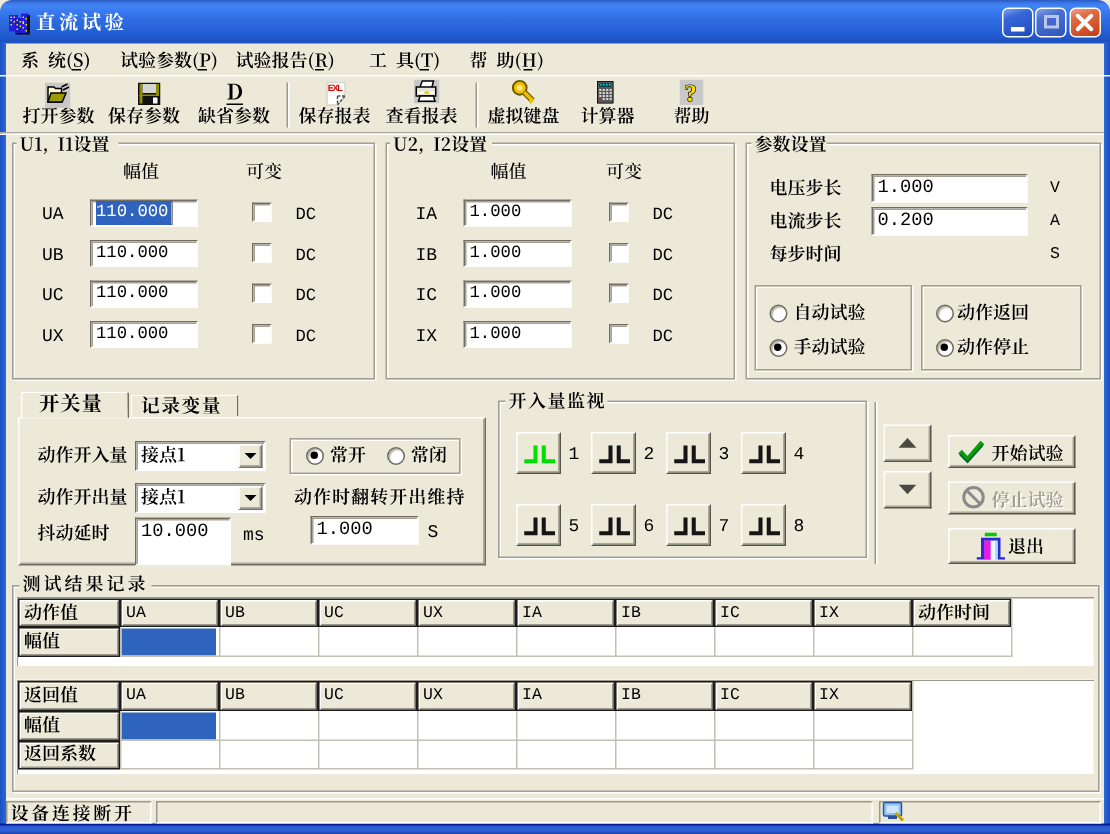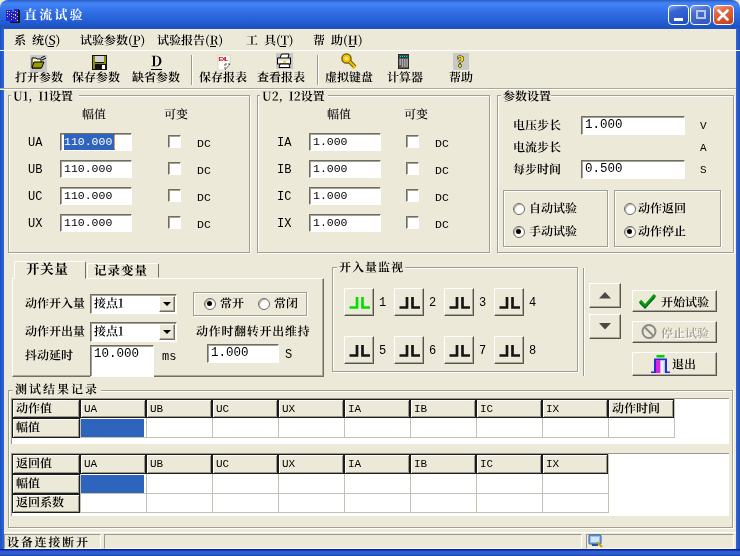--- a/index.html
+++ b/index.html
@@ -255,27 +255,27 @@
 <svg style="position:absolute;left:513px;top:119px;overflow:visible" width="50" height="17">
       <path transform="translate(0,10.5)" d="M6.7 -10Q6.6 -9.9 6.5 -9.8Q6.4 -9.7 6.2 -9.6V-1Q6.2 -0.7 6.4 -0.6Q6.6 -0.5 7 -0.5H8.6Q9.1 -0.5 9.4 -0.5Q9.8 -0.5 9.9 -0.5Q10.1 -0.6 10.2 -0.6Q10.3 -0.6 10.3 -0.7Q10.5 -0.9 10.6 -1.4Q10.8 -1.9 10.9 -2.5H11.1L11.1 -0.7Q11.4 -0.6 11.6 -0.4Q11.7 -0.3 11.7 -0.1Q11.7 0.2 11.4 0.4Q11.1 0.5 10.5 0.6Q9.8 0.7 8.5 0.7H6.9Q6.2 0.7 5.8 0.6Q5.4 0.5 5.2 0.2Q5 -0.1 5 -0.7V-10.2ZM9.5 -5.5V-5.2H2.1V-5.5ZM9.5 -3V-2.7H2.1V-3ZM8.7 -8 9.3 -8.7 10.5 -7.7Q10.5 -7.7 10.4 -7.6Q10.2 -7.5 10 -7.5V-2.2Q10 -2.2 9.9 -2.1Q9.7 -2 9.5 -1.9Q9.2 -1.9 9 -1.9H8.8V-8ZM2.6 -2.1Q2.6 -2 2.4 -1.9Q2.3 -1.8 2 -1.8Q1.8 -1.7 1.6 -1.7H1.4V-8V-8.6L2.7 -8H9.6V-7.7H2.6Z M20 -3.8Q20.9 -3.6 21.4 -3.3Q21.9 -3 22.1 -2.7Q22.4 -2.3 22.4 -2Q22.4 -1.7 22.3 -1.5Q22.1 -1.3 21.9 -1.3Q21.7 -1.2 21.4 -1.4Q21.3 -1.8 21 -2.2Q20.8 -2.6 20.5 -3Q20.2 -3.4 19.9 -3.7ZM19.8 -7.9Q19.8 -7.8 19.7 -7.7Q19.6 -7.6 19.3 -7.6V0.1H18.1V-8.1ZM22.4 -1Q22.4 -1 22.5 -0.9Q22.6 -0.8 22.8 -0.7Q23 -0.5 23.3 -0.3Q23.5 -0.1 23.6 0.1Q23.6 0.2 23.5 0.2Q23.5 0.3 23.3 0.3H14.1L14 -0.1H21.7ZM21.7 -5.7Q21.7 -5.7 21.8 -5.6Q21.9 -5.5 22.1 -5.4Q22.3 -5.2 22.5 -5Q22.7 -4.8 22.8 -4.7Q22.8 -4.5 22.5 -4.5H15.4L15.3 -4.8H21ZM13.7 -9.1V-9.6L15.1 -9H14.9V-6Q14.9 -5.2 14.8 -4.3Q14.8 -3.4 14.5 -2.4Q14.3 -1.5 13.8 -0.6Q13.4 0.3 12.5 1L12.4 0.9Q13 -0.1 13.2 -1.3Q13.5 -2.4 13.6 -3.6Q13.7 -4.9 13.7 -6V-9ZM22.2 -9.9Q22.2 -9.9 22.4 -9.8Q22.5 -9.7 22.7 -9.6Q22.9 -9.4 23.1 -9.2Q23.3 -9 23.5 -8.9Q23.5 -8.8 23.4 -8.7Q23.3 -8.7 23.2 -8.7H14.4V-9H21.5Z M31.1 -5Q31 -4.9 31 -4.8Q30.9 -4.7 30.6 -4.7V-1.8Q30.6 -1.8 30.5 -1.7Q30.3 -1.6 30 -1.5Q29.8 -1.4 29.6 -1.4H29.4V-5.2ZM33.1 -9Q33.1 -9 33.2 -8.9Q33.4 -8.7 33.6 -8.6Q33.8 -8.4 34 -8.2Q34.3 -8.1 34.5 -7.9Q34.4 -7.7 34.1 -7.7H30V-8H32.4ZM28.1 -9.1Q28.1 -9 28 -8.9Q27.9 -8.8 27.7 -8.8V-5.6H26.5V-9.2ZM31.1 -10Q31.1 -9.9 31 -9.8Q30.9 -9.7 30.6 -9.7V-5.5H29.4V-10.1ZM34.3 -6.7Q34.3 -6.7 34.4 -6.6Q34.5 -6.5 34.7 -6.3Q35 -6.2 35.2 -6Q35.4 -5.8 35.6 -5.6Q35.6 -5.5 35.5 -5.5Q35.4 -5.4 35.3 -5.4H24.5L24.4 -5.8H33.5ZM34.5 -3.8Q34.5 -3.7 34.3 -3.6Q34.2 -3.6 34 -3.7Q33.1 -2.3 32 -1.5Q31 -0.6 29.9 -0.1Q28.7 0.4 27.5 0.7Q26.2 0.9 24.7 1.1L24.6 0.9Q26 0.6 27.2 0.2Q28.4 -0.2 29.4 -0.8Q30.5 -1.4 31.4 -2.3Q32.3 -3.3 33 -4.6ZM28.7 -4.1Q28.6 -4 28.5 -4Q28.4 -3.9 28.2 -4Q27.9 -3.5 27.3 -3Q26.8 -2.5 26.2 -2.1Q25.5 -1.6 24.8 -1.3L24.7 -1.4Q25.2 -1.9 25.7 -2.5Q26.2 -3.1 26.6 -3.7Q26.9 -4.4 27.1 -4.9Z M41.9 -5.1Q42.2 -4.2 42.8 -3.4Q43.4 -2.7 44.1 -2.1Q44.9 -1.5 45.8 -1.1Q46.7 -0.7 47.6 -0.4L47.6 -0.3Q47.2 -0.2 46.9 0Q46.6 0.3 46.5 0.7Q45.3 0.2 44.4 -0.6Q43.4 -1.4 42.7 -2.5Q42.1 -3.6 41.7 -5.1ZM46 -8.7Q45.9 -8.6 45.8 -8.6Q45.7 -8.6 45.5 -8.6Q45 -8.2 44.3 -7.8Q43.7 -7.4 42.9 -7Q42.1 -6.6 41.2 -6.3Q40.4 -5.9 39.5 -5.7L39.4 -5.8Q40.2 -6.2 40.9 -6.7Q41.6 -7.2 42.4 -7.7Q43.1 -8.3 43.6 -8.8Q44.2 -9.3 44.6 -9.8ZM46.2 -6.2Q46.2 -6.2 46.3 -6.1Q46.5 -5.9 46.7 -5.8Q46.9 -5.6 47.1 -5.4Q47.3 -5.2 47.5 -5Q47.5 -4.9 47.2 -4.9H36.7L36.6 -5.2H45.5ZM40.5 -9.9Q40.5 -9.8 40.4 -9.7Q40.3 -9.7 40.1 -9.6V-8.7Q40.1 -8.7 40 -8.7Q39.8 -8.7 39.6 -8.7Q39.3 -8.7 38.8 -8.7V-9.4V-10.1ZM38.6 -0.3Q39 -0.4 39.6 -0.6Q40.3 -0.7 41.1 -1Q42 -1.2 42.9 -1.5L42.9 -1.4Q42.4 -1 41.5 -0.4Q40.5 0.2 39.3 0.9ZM39.8 -9.2 40.1 -9V-0.5L39 0L39.6 -0.5Q39.7 -0.1 39.7 0.2Q39.7 0.6 39.5 0.8Q39.4 1 39.3 1.1L38.3 -0.4Q38.6 -0.6 38.7 -0.7Q38.8 -0.8 38.8 -1.1V-9.2Z" fill="#000"></path>
     </svg>
 <div class="a in" style="left:581px;top:116px;width:104px;height:19px">
       <span class="iv" style="font-size:12.5px">1.000</span>
     </div>
 <div class="a m" style="left:700px;top:119px;font-size:11px;color:#000;font-weight:normal;letter-spacing:0px">V</div>
 <svg style="position:absolute;left:513px;top:141px;overflow:visible" width="50" height="17">
       <path transform="translate(0,10.5)" d="M6.7 -10Q6.6 -9.9 6.5 -9.8Q6.4 -9.7 6.2 -9.6V-1Q6.2 -0.7 6.4 -0.6Q6.6 -0.5 7 -0.5H8.6Q9.1 -0.5 9.4 -0.5Q9.8 -0.5 9.9 -0.5Q10.1 -0.6 10.2 -0.6Q10.3 -0.6 10.3 -0.7Q10.5 -0.9 10.6 -1.4Q10.8 -1.9 10.9 -2.5H11.1L11.1 -0.7Q11.4 -0.6 11.6 -0.4Q11.7 -0.3 11.7 -0.1Q11.7 0.2 11.4 0.4Q11.1 0.5 10.5 0.6Q9.8 0.7 8.5 0.7H6.9Q6.2 0.7 5.8 0.6Q5.4 0.5 5.2 0.2Q5 -0.1 5 -0.7V-10.2ZM9.5 -5.5V-5.2H2.1V-5.5ZM9.5 -3V-2.7H2.1V-3ZM8.7 -8 9.3 -8.7 10.5 -7.7Q10.5 -7.7 10.4 -7.6Q10.2 -7.5 10 -7.5V-2.2Q10 -2.2 9.9 -2.1Q9.7 -2 9.5 -1.9Q9.2 -1.9 9 -1.9H8.8V-8ZM2.6 -2.1Q2.6 -2 2.4 -1.9Q2.3 -1.8 2 -1.8Q1.8 -1.7 1.6 -1.7H1.4V-8V-8.6L2.7 -8H9.6V-7.7H2.6Z M13.2 -2.5Q13.3 -2.5 13.4 -2.5Q13.4 -2.6 13.5 -2.7Q13.6 -2.9 13.7 -3Q13.7 -3.1 13.9 -3.4Q14 -3.6 14.2 -4.1Q14.5 -4.6 14.9 -5.4Q15.3 -6.2 15.9 -7.5L16.1 -7.5Q15.9 -7.1 15.8 -6.6Q15.6 -6 15.4 -5.5Q15.2 -5 15.1 -4.5Q14.9 -4 14.8 -3.6Q14.7 -3.3 14.6 -3.1Q14.5 -2.8 14.5 -2.5Q14.4 -2.2 14.4 -2Q14.4 -1.8 14.5 -1.6Q14.6 -1.4 14.7 -1.1Q14.7 -0.9 14.8 -0.6Q14.9 -0.3 14.8 0.1Q14.8 0.5 14.6 0.8Q14.3 1 13.9 1Q13.7 1 13.6 0.9Q13.4 0.7 13.4 0.4Q13.5 -0.2 13.5 -0.7Q13.5 -1.3 13.5 -1.6Q13.4 -2 13.3 -2.1Q13.1 -2.2 13 -2.2Q12.8 -2.2 12.6 -2.3V-2.5Q12.6 -2.5 12.7 -2.5Q12.9 -2.5 13 -2.5Q13.1 -2.5 13.2 -2.5ZM12.5 -7.3Q13.3 -7.2 13.7 -7Q14.2 -6.8 14.4 -6.6Q14.6 -6.3 14.6 -6.1Q14.6 -5.8 14.5 -5.7Q14.3 -5.5 14.1 -5.4Q13.9 -5.4 13.6 -5.6Q13.5 -5.9 13.3 -6.2Q13.1 -6.5 12.9 -6.7Q12.6 -7 12.4 -7.2ZM13.5 -10Q14.3 -9.9 14.7 -9.7Q15.2 -9.5 15.4 -9.2Q15.6 -8.9 15.6 -8.6Q15.6 -8.4 15.5 -8.2Q15.3 -8 15.1 -8Q14.8 -7.9 14.5 -8.1Q14.5 -8.4 14.3 -8.8Q14.1 -9.1 13.8 -9.4Q13.6 -9.7 13.4 -9.9ZM20.2 -7.5Q20.2 -7.4 20 -7.3Q19.8 -7.3 19.5 -7.4L19.9 -7.5Q19.5 -7.1 19 -6.8Q18.4 -6.4 17.7 -6.1Q17.1 -5.8 16.5 -5.6L16.5 -5.7H17Q17 -5.2 16.8 -5Q16.6 -4.7 16.4 -4.6L16 -5.9Q16 -5.9 16.1 -5.9Q16.2 -6 16.3 -6Q16.6 -6.1 16.9 -6.4Q17.3 -6.7 17.6 -7Q17.9 -7.3 18.2 -7.6Q18.4 -7.9 18.6 -8.2ZM16.2 -5.8Q16.7 -5.8 17.6 -5.9Q18.4 -5.9 19.5 -6Q20.6 -6.1 21.8 -6.2L21.8 -6Q21 -5.8 19.6 -5.4Q18.2 -5.1 16.6 -4.8ZM18.4 -10.2Q19.1 -10.1 19.5 -9.9Q19.9 -9.7 20 -9.4Q20.2 -9.1 20.1 -8.9Q20.1 -8.7 19.9 -8.5Q19.8 -8.3 19.5 -8.3Q19.3 -8.3 19 -8.5Q19 -9 18.8 -9.4Q18.5 -9.9 18.3 -10.1ZM22.3 -4.5Q22.2 -4.3 21.9 -4.2V-0.4Q21.9 -0.3 21.9 -0.3Q22 -0.3 22.1 -0.3H22.4Q22.5 -0.3 22.5 -0.3Q22.6 -0.3 22.6 -0.3Q22.7 -0.3 22.7 -0.3Q22.8 -0.3 22.8 -0.4Q22.9 -0.5 22.9 -0.7Q23 -0.9 23.1 -1.3Q23.1 -1.6 23.2 -1.9H23.3L23.4 -0.3Q23.6 -0.2 23.6 -0.1Q23.7 -0 23.7 0.1Q23.7 0.4 23.4 0.6Q23 0.8 22.3 0.8H21.7Q21.3 0.8 21.2 0.7Q21 0.6 20.9 0.4Q20.8 0.2 20.8 -0.2V-4.7ZM18.1 -4.5Q18.1 -4.4 18 -4.3Q17.9 -4.2 17.7 -4.2V-3.2Q17.7 -2.7 17.6 -2.1Q17.5 -1.5 17.2 -0.9Q16.9 -0.3 16.4 0.2Q15.9 0.7 15 1.1L14.9 0.9Q15.7 0.3 16 -0.4Q16.4 -1.1 16.5 -1.8Q16.6 -2.6 16.6 -3.3V-4.7ZM20.2 -4.5Q20.2 -4.4 20.1 -4.3Q20 -4.3 19.8 -4.2V0.4Q19.8 0.4 19.7 0.5Q19.5 0.6 19.3 0.6Q19.1 0.7 18.9 0.7H18.7V-4.7ZM20.6 -7.2Q21.5 -7 22 -6.7Q22.5 -6.4 22.7 -6.1Q23 -5.7 23 -5.4Q23 -5.1 22.9 -4.9Q22.8 -4.7 22.5 -4.7Q22.3 -4.6 22 -4.8Q21.9 -5.2 21.7 -5.6Q21.4 -6.1 21.1 -6.5Q20.8 -6.9 20.5 -7.1ZM22.4 -9.2Q22.4 -9.2 22.5 -9.1Q22.6 -9 22.8 -8.8Q23 -8.7 23.2 -8.5Q23.4 -8.3 23.6 -8.1Q23.5 -7.9 23.2 -7.9H15.8L15.7 -8.3H21.7Z M31.1 -5Q31 -4.9 31 -4.8Q30.9 -4.7 30.6 -4.7V-1.8Q30.6 -1.8 30.5 -1.7Q30.3 -1.6 30 -1.5Q29.8 -1.4 29.6 -1.4H29.4V-5.2ZM33.1 -9Q33.1 -9 33.2 -8.9Q33.4 -8.7 33.6 -8.6Q33.8 -8.4 34 -8.2Q34.3 -8.1 34.5 -7.9Q34.4 -7.7 34.1 -7.7H30V-8H32.4ZM28.1 -9.1Q28.1 -9 28 -8.9Q27.9 -8.8 27.7 -8.8V-5.6H26.5V-9.2ZM31.1 -10Q31.1 -9.9 31 -9.8Q30.9 -9.7 30.6 -9.7V-5.5H29.4V-10.1ZM34.3 -6.7Q34.3 -6.7 34.4 -6.6Q34.5 -6.5 34.7 -6.3Q35 -6.2 35.2 -6Q35.4 -5.8 35.6 -5.6Q35.6 -5.5 35.5 -5.5Q35.4 -5.4 35.3 -5.4H24.5L24.4 -5.8H33.5ZM34.5 -3.8Q34.5 -3.7 34.3 -3.6Q34.2 -3.6 34 -3.7Q33.1 -2.3 32 -1.5Q31 -0.6 29.9 -0.1Q28.7 0.4 27.5 0.7Q26.2 0.9 24.7 1.1L24.6 0.9Q26 0.6 27.2 0.2Q28.4 -0.2 29.4 -0.8Q30.5 -1.4 31.4 -2.3Q32.3 -3.3 33 -4.6ZM28.7 -4.1Q28.6 -4 28.5 -4Q28.4 -3.9 28.2 -4Q27.9 -3.5 27.3 -3Q26.8 -2.5 26.2 -2.1Q25.5 -1.6 24.8 -1.3L24.7 -1.4Q25.2 -1.9 25.7 -2.5Q26.2 -3.1 26.6 -3.7Q26.9 -4.4 27.1 -4.9Z M41.9 -5.1Q42.2 -4.2 42.8 -3.4Q43.4 -2.7 44.1 -2.1Q44.9 -1.5 45.8 -1.1Q46.7 -0.7 47.6 -0.4L47.6 -0.3Q47.2 -0.2 46.9 0Q46.6 0.3 46.5 0.7Q45.3 0.2 44.4 -0.6Q43.4 -1.4 42.7 -2.5Q42.1 -3.6 41.7 -5.1ZM46 -8.7Q45.9 -8.6 45.8 -8.6Q45.7 -8.6 45.5 -8.6Q45 -8.2 44.3 -7.8Q43.7 -7.4 42.9 -7Q42.1 -6.6 41.2 -6.3Q40.4 -5.9 39.5 -5.7L39.4 -5.8Q40.2 -6.2 40.9 -6.7Q41.6 -7.2 42.4 -7.7Q43.1 -8.3 43.6 -8.8Q44.2 -9.3 44.6 -9.8ZM46.2 -6.2Q46.2 -6.2 46.3 -6.1Q46.5 -5.9 46.7 -5.8Q46.9 -5.6 47.1 -5.4Q47.3 -5.2 47.5 -5Q47.5 -4.9 47.2 -4.9H36.7L36.6 -5.2H45.5ZM40.5 -9.9Q40.5 -9.8 40.4 -9.7Q40.3 -9.7 40.1 -9.6V-8.7Q40.1 -8.7 40 -8.7Q39.8 -8.7 39.6 -8.7Q39.3 -8.7 38.8 -8.7V-9.4V-10.1ZM38.6 -0.3Q39 -0.4 39.6 -0.6Q40.3 -0.7 41.1 -1Q42 -1.2 42.9 -1.5L42.9 -1.4Q42.4 -1 41.5 -0.4Q40.5 0.2 39.3 0.9ZM39.8 -9.2 40.1 -9V-0.5L39 0L39.6 -0.5Q39.7 -0.1 39.7 0.2Q39.7 0.6 39.5 0.8Q39.4 1 39.3 1.1L38.3 -0.4Q38.6 -0.6 38.7 -0.7Q38.8 -0.8 38.8 -1.1V-9.2Z" fill="#000"></path>
     </svg>
+<div class="a in" style="left:581px;top:138px;width:104px;height:19px">
+      <span class="iv" style="font-size:12.5px">0.200</span>
+    </div>
 <div class="a m" style="left:700px;top:141px;font-size:11px;color:#000;font-weight:normal;letter-spacing:0px">A</div>
 <svg style="position:absolute;left:513px;top:163px;overflow:visible" width="50" height="17">
       <path transform="translate(0,10.5)" d="M4.3 -7.1H3.9L4.1 -7.2Q4 -6.7 3.9 -6.1Q3.9 -5.6 3.8 -4.9Q3.7 -4.2 3.6 -3.5Q3.5 -2.9 3.4 -2.3Q3.3 -1.6 3.2 -1.2H3.3L2.8 -0.6L1.6 -1.3Q1.8 -1.4 1.9 -1.5Q2.1 -1.6 2.3 -1.7L2 -1.3Q2.1 -1.7 2.2 -2.3Q2.3 -3 2.4 -3.7Q2.5 -4.4 2.6 -5.2Q2.7 -5.9 2.8 -6.6Q2.9 -7.3 2.9 -7.8ZM4.6 -3.6Q5.4 -3.6 5.9 -3.4Q6.4 -3.2 6.6 -3Q6.9 -2.7 6.9 -2.5Q7 -2.2 6.9 -2Q6.8 -1.8 6.5 -1.8Q6.3 -1.7 6 -1.9Q5.9 -2.2 5.7 -2.5Q5.4 -2.8 5.1 -3.1Q4.8 -3.3 4.5 -3.5ZM4.9 -6.4Q5.6 -6.4 6.1 -6.2Q6.6 -6 6.8 -5.8Q7 -5.5 7.1 -5.3Q7.1 -5.1 7 -4.9Q6.9 -4.7 6.7 -4.7Q6.5 -4.6 6.2 -4.7Q6.1 -5 5.8 -5.3Q5.6 -5.6 5.3 -5.9Q5.1 -6.1 4.8 -6.3ZM4.7 -9.5Q4.7 -9.4 4.6 -9.4Q4.5 -9.3 4.3 -9.3Q3.6 -8.1 2.7 -7.2Q1.8 -6.4 0.8 -5.8L0.7 -5.9Q1.2 -6.4 1.6 -7.1Q2.1 -7.8 2.4 -8.6Q2.8 -9.4 3.1 -10.2ZM9.8 -9.5Q9.8 -9.5 10 -9.4Q10.1 -9.3 10.3 -9.2Q10.5 -9 10.7 -8.8Q11 -8.6 11.2 -8.5Q11.1 -8.3 10.8 -8.3H2.9L3.1 -8.6H9.1ZM8.4 -7.1 9 -7.8 10.2 -6.8Q10.1 -6.7 10 -6.6Q9.9 -6.6 9.7 -6.5Q9.6 -4.9 9.6 -3.7Q9.5 -2.5 9.4 -1.6Q9.3 -0.8 9.1 -0.3Q8.9 0.2 8.7 0.5Q8.4 0.8 8 0.9Q7.6 1 7.1 1Q7.1 0.8 7.1 0.6Q7 0.4 6.9 0.2Q6.8 0.1 6.5 -0Q6.2 -0.1 5.8 -0.2L5.8 -0.4Q6.1 -0.4 6.4 -0.3Q6.6 -0.3 6.9 -0.3Q7.2 -0.3 7.3 -0.3Q7.5 -0.3 7.6 -0.3Q7.6 -0.3 7.7 -0.4Q8 -0.6 8.1 -1.5Q8.3 -2.3 8.4 -3.7Q8.5 -5.1 8.5 -7.1ZM10.2 -2.3Q10.2 -2.3 10.3 -2.2Q10.5 -2.1 10.6 -2Q10.8 -1.9 11 -1.7Q11.2 -1.5 11.3 -1.3Q11.3 -1.2 11 -1.2H2.5V-1.5H9.6ZM10.5 -5.2Q10.5 -5.2 10.6 -5.1Q10.7 -5 10.9 -4.8Q11.1 -4.7 11.3 -4.5Q11.5 -4.3 11.6 -4.1Q11.6 -4 11.3 -4H0.5L0.4 -4.3H9.8ZM9.3 -7.1V-6.7H3.2V-7.1Z M19.1 -5Q19 -4.9 19 -4.8Q18.9 -4.7 18.6 -4.7V-1.8Q18.6 -1.8 18.5 -1.7Q18.3 -1.6 18 -1.5Q17.8 -1.4 17.6 -1.4H17.4V-5.2ZM21.1 -9Q21.1 -9 21.2 -8.9Q21.4 -8.7 21.6 -8.6Q21.8 -8.4 22 -8.2Q22.3 -8.1 22.5 -7.9Q22.4 -7.7 22.1 -7.7H18V-8H20.4ZM16.1 -9.1Q16.1 -9 16 -8.9Q15.9 -8.8 15.7 -8.8V-5.6H14.5V-9.2ZM19.1 -10Q19.1 -9.9 19 -9.8Q18.9 -9.7 18.6 -9.7V-5.5H17.4V-10.1ZM22.3 -6.7Q22.3 -6.7 22.4 -6.6Q22.5 -6.5 22.7 -6.3Q23 -6.2 23.2 -6Q23.4 -5.8 23.6 -5.6Q23.6 -5.5 23.5 -5.5Q23.4 -5.4 23.3 -5.4H12.5L12.4 -5.8H21.5ZM22.5 -3.8Q22.5 -3.7 22.3 -3.6Q22.2 -3.6 22 -3.7Q21.1 -2.3 20 -1.5Q19 -0.6 17.9 -0.1Q16.7 0.4 15.5 0.7Q14.2 0.9 12.7 1.1L12.6 0.9Q14 0.6 15.2 0.2Q16.4 -0.2 17.4 -0.8Q18.5 -1.4 19.4 -2.3Q20.3 -3.3 21 -4.6ZM16.7 -4.1Q16.6 -4 16.5 -4Q16.4 -3.9 16.2 -4Q15.9 -3.5 15.3 -3Q14.8 -2.5 14.2 -2.1Q13.5 -1.6 12.8 -1.3L12.7 -1.4Q13.2 -1.9 13.7 -2.5Q14.2 -3.1 14.6 -3.7Q14.9 -4.4 15.1 -4.9Z M27.9 -2.1V-1.8H25.5V-2.1ZM27.8 -5.5V-5.2H25.5V-5.5ZM27.9 -8.9V-8.6H25.5V-8.9ZM27.3 -8.9 27.9 -9.6 29.1 -8.6Q29 -8.5 28.9 -8.5Q28.8 -8.4 28.6 -8.4V-1Q28.6 -1 28.4 -0.9Q28.3 -0.8 28 -0.7Q27.8 -0.6 27.6 -0.6H27.4V-8.9ZM24.9 -9.4 26.1 -8.9H26V-0.4Q26 -0.3 25.9 -0.3Q25.8 -0.2 25.6 -0.1Q25.4 -0 25.1 -0H24.9V-8.9ZM34.2 -9.8Q34.2 -9.7 34.1 -9.6Q34 -9.5 33.8 -9.5V-0.5Q33.8 -0.1 33.6 0.2Q33.5 0.6 33.1 0.8Q32.7 1 31.9 1Q31.9 0.7 31.8 0.5Q31.7 0.3 31.5 0.2Q31.4 0 31.1 -0.1Q30.8 -0.2 30.2 -0.3V-0.4Q30.2 -0.4 30.5 -0.4Q30.7 -0.4 31.1 -0.4Q31.4 -0.4 31.8 -0.4Q32.1 -0.3 32.2 -0.3Q32.4 -0.3 32.5 -0.4Q32.5 -0.5 32.5 -0.6V-10ZM34.6 -8.2Q34.6 -8.2 34.8 -8Q34.9 -7.9 35.1 -7.8Q35.2 -7.6 35.4 -7.4Q35.6 -7.2 35.8 -7Q35.7 -6.8 35.5 -6.8H28.8L28.7 -7.2H34ZM29.4 -5.6Q30.2 -5.2 30.7 -4.8Q31.2 -4.4 31.4 -3.9Q31.6 -3.5 31.5 -3.2Q31.5 -2.8 31.3 -2.6Q31.2 -2.4 30.9 -2.4Q30.6 -2.4 30.3 -2.6Q30.3 -3.1 30.2 -3.6Q30 -4.1 29.8 -4.6Q29.5 -5.1 29.2 -5.5Z M43.6 -2.3V-1.9H40.4V-2.3ZM43.6 -6.9V-6.5H40.4V-6.9ZM43.6 -4.6V-4.3H40.4V-4.6ZM43 -6.9 43.6 -7.4 44.6 -6.6Q44.6 -6.5 44.5 -6.5Q44.4 -6.4 44.3 -6.4V-1.5Q44.3 -1.4 44.1 -1.3Q44 -1.2 43.8 -1.1Q43.5 -1 43.3 -1H43.1V-6.9ZM39.7 -7.3 40.8 -6.9H40.8V-1.2Q40.8 -1.1 40.5 -0.9Q40.3 -0.8 39.9 -0.8H39.7V-6.9ZM38.2 -10.2Q39 -10 39.5 -9.7Q40 -9.5 40.2 -9.1Q40.5 -8.8 40.5 -8.5Q40.5 -8.2 40.4 -8Q40.2 -7.8 40 -7.8Q39.7 -7.8 39.4 -7.9Q39.3 -8.3 39.1 -8.7Q38.9 -9.1 38.6 -9.5Q38.3 -9.9 38.1 -10.1ZM38.9 -8.5Q38.9 -8.3 38.8 -8.2Q38.7 -8.1 38.4 -8.1V0.6Q38.4 0.7 38.3 0.8Q38.1 0.9 37.9 0.9Q37.7 1 37.5 1H37.2V-8.6ZM46.1 -9.1V-8.8H41L40.9 -9.1ZM45.5 -9.1 46 -9.8 47.3 -8.8Q47.2 -8.7 47.1 -8.7Q47 -8.6 46.8 -8.6V-0.5Q46.8 -0.1 46.7 0.2Q46.5 0.5 46.2 0.7Q45.8 0.9 45.1 1Q45.1 0.7 45 0.5Q44.9 0.3 44.8 0.1Q44.6 -0 44.4 -0.1Q44.1 -0.2 43.6 -0.3V-0.5Q43.6 -0.5 43.8 -0.5Q44.1 -0.4 44.4 -0.4Q44.7 -0.4 44.9 -0.4Q45.2 -0.4 45.3 -0.4Q45.5 -0.4 45.5 -0.4Q45.6 -0.5 45.6 -0.6V-9.1Z" fill="#000"></path>
     </svg>
-<div class="a in" style="left:581px;top:160px;width:104px;height:19px">
-      <span class="iv" style="font-size:12.5px">0.500</span>
-    </div>
 <div class="a m" style="left:700px;top:163px;font-size:11px;color:#000;font-weight:normal;letter-spacing:0px">S</div>
 <div class="a gb" style="left:503px;top:190px;width:105px;height:57px"></div>
 <div class="a gb" style="left:614px;top:190px;width:107px;height:57px"></div>
 <div class="a rad" style="left:513px;top:203px"></div>
 <svg style="position:absolute;left:529px;top:202px;overflow:visible" width="50" height="17">
       <path transform="translate(0,10.5)" d="M2.3 -8V-8.6L3.6 -8H9.3V-7.7H3.5V0.5Q3.5 0.6 3.3 0.7Q3.2 0.8 3 0.9Q2.7 1 2.5 1H2.3ZM8.6 -8H8.5L9.1 -8.7L10.4 -7.7Q10.4 -7.6 10.2 -7.6Q10.1 -7.5 9.9 -7.5V0.6Q9.9 0.6 9.7 0.7Q9.6 0.8 9.3 0.9Q9.1 1 8.8 1H8.6ZM2.8 -5.5H9.3V-5.2H2.8ZM2.8 -2.9H9.3V-2.6H2.8ZM2.8 -0.2H9.3V0.1H2.8ZM5.2 -10.1 7.1 -9.8Q7.1 -9.7 7 -9.6Q6.9 -9.6 6.7 -9.6Q6.4 -9.2 6 -8.7Q5.5 -8.2 5.1 -7.8H4.8Q4.9 -8.1 5 -8.5Q5.1 -9 5.1 -9.4Q5.2 -9.8 5.2 -10.1Z M16.1 -5.2Q16 -5.1 15.9 -5Q15.7 -4.9 15.4 -5L15.7 -5.1Q15.5 -4.7 15.2 -4.2Q14.9 -3.7 14.5 -3.2Q14.1 -2.7 13.8 -2.3Q13.4 -1.9 13 -1.6L13 -1.7H13.7Q13.7 -1.1 13.5 -0.8Q13.3 -0.4 13.1 -0.3L12.4 -1.9Q12.4 -1.9 12.6 -1.9Q12.8 -2 12.8 -2Q13.1 -2.3 13.3 -2.8Q13.5 -3.2 13.8 -3.8Q14 -4.3 14.1 -4.8Q14.3 -5.3 14.4 -5.7ZM12.7 -1.8Q13.2 -1.8 13.9 -1.9Q14.6 -1.9 15.5 -2.1Q16.4 -2.2 17.3 -2.3L17.3 -2.1Q16.7 -1.9 15.7 -1.4Q14.6 -1 13.3 -0.5ZM21.9 -7.2 22.5 -7.9 23.7 -6.9Q23.6 -6.8 23.5 -6.8Q23.4 -6.7 23.1 -6.7Q23.1 -5 23.1 -3.8Q23 -2.5 22.9 -1.7Q22.8 -0.8 22.6 -0.3Q22.5 0.2 22.2 0.4Q22 0.7 21.6 0.8Q21.2 1 20.8 1Q20.8 0.7 20.8 0.5Q20.7 0.3 20.6 0.1Q20.5 0 20.2 -0.1Q20 -0.2 19.6 -0.3L19.7 -0.5Q19.9 -0.4 20.1 -0.4Q20.4 -0.4 20.6 -0.4Q20.8 -0.4 21 -0.4Q21.1 -0.4 21.2 -0.4Q21.3 -0.4 21.4 -0.5Q21.6 -0.7 21.7 -1.5Q21.8 -2.3 21.9 -3.7Q22 -5.2 22 -7.2ZM20.8 -10Q20.8 -9.9 20.7 -9.8Q20.6 -9.7 20.4 -9.6Q20.4 -8.2 20.3 -6.9Q20.3 -5.6 20.1 -4.5Q20 -3.3 19.6 -2.3Q19.1 -1.3 18.3 -0.5Q17.5 0.4 16.3 1.1L16.1 0.9Q17.1 0.1 17.7 -0.8Q18.3 -1.7 18.6 -2.7Q19 -3.7 19.1 -4.9Q19.2 -6.1 19.2 -7.4Q19.2 -8.7 19.2 -10.1ZM22.7 -7.2V-6.9H17.5L17.4 -7.2ZM16 -4.2Q16.6 -3.7 17 -3.3Q17.4 -2.8 17.5 -2.3Q17.7 -1.9 17.6 -1.5Q17.6 -1.2 17.4 -1Q17.3 -0.8 17 -0.8Q16.8 -0.8 16.5 -1.1Q16.5 -1.6 16.4 -2.1Q16.3 -2.7 16.2 -3.2Q16 -3.7 15.8 -4.2ZM17.1 -6.9Q17.1 -6.9 17.2 -6.8Q17.3 -6.7 17.5 -6.6Q17.7 -6.4 17.9 -6.2Q18.1 -6.1 18.3 -5.9Q18.2 -5.7 18 -5.7H12.5L12.4 -6H16.4ZM16.4 -9.6Q16.4 -9.6 16.6 -9.5Q16.7 -9.4 16.9 -9.2Q17.1 -9 17.3 -8.9Q17.5 -8.7 17.6 -8.5Q17.6 -8.3 17.3 -8.3H13L12.9 -8.7H15.8Z M33.6 -9.8Q34.2 -9.6 34.6 -9.4Q34.9 -9.1 35.1 -8.9Q35.2 -8.6 35.2 -8.4Q35.1 -8.2 34.9 -8.1Q34.8 -7.9 34.5 -7.9Q34.3 -8 34.1 -8.2Q34.1 -8.5 33.9 -9Q33.7 -9.4 33.5 -9.7ZM27.6 -0.9Q28 -1 28.7 -1.1Q29.4 -1.3 30.3 -1.5Q31.1 -1.7 32.1 -1.9L32.1 -1.8Q31.5 -1.5 30.6 -1Q29.7 -0.5 28.5 0Q28.5 0.3 28.3 0.3ZM30.4 -4.9V-1.2L29.3 -0.9V-4.9ZM33.3 -9.9Q33.3 -9.8 33.2 -9.7Q33.1 -9.6 32.9 -9.6Q32.9 -8.2 32.9 -6.9Q32.9 -5.6 33.1 -4.4Q33.3 -3.3 33.6 -2.3Q34 -1.4 34.6 -0.8Q34.7 -0.7 34.8 -0.7Q34.8 -0.7 34.9 -0.9Q35 -1.1 35.2 -1.5Q35.3 -1.9 35.5 -2.3L35.6 -2.3L35.4 -0.3Q35.6 0.2 35.7 0.5Q35.7 0.7 35.6 0.8Q35.4 1 35.2 1Q34.9 1 34.7 0.9Q34.5 0.8 34.2 0.6Q34 0.5 33.9 0.3Q33.1 -0.5 32.7 -1.6Q32.2 -2.7 32 -4Q31.8 -5.3 31.8 -6.9Q31.7 -8.4 31.7 -10.1ZM34.5 -8.1Q34.5 -8.1 34.7 -8Q34.8 -7.9 35 -7.8Q35.2 -7.6 35.4 -7.5Q35.6 -7.3 35.7 -7.1Q35.7 -6.9 35.4 -6.9H27.8L27.7 -7.3H33.9ZM31 -5.7Q31 -5.7 31.2 -5.6Q31.4 -5.4 31.6 -5.2Q31.8 -5 32 -4.8Q32 -4.6 31.7 -4.6H28L27.9 -5H30.5ZM25.5 -0.8Q25.8 -0.9 26.2 -1.2Q26.7 -1.5 27.3 -1.8Q27.8 -2.2 28.4 -2.6L28.5 -2.5Q28.3 -2.2 28 -1.8Q27.6 -1.3 27.2 -0.8Q26.7 -0.2 26.2 0.3ZM26.7 -6.6 27 -6.4V-0.8L25.9 -0.4L26.5 -0.9Q26.6 -0.5 26.5 -0.2Q26.5 0.1 26.4 0.2Q26.3 0.4 26.1 0.5L25.3 -0.8Q25.7 -1 25.8 -1.1Q25.9 -1.2 25.9 -1.4V-6.6ZM25.9 -6.9 26.4 -7.5 27.5 -6.6Q27.4 -6.6 27.3 -6.5Q27.1 -6.4 26.9 -6.4L27 -6.5V-6H25.9V-6.9ZM25.2 -10.1Q26 -9.9 26.4 -9.6Q26.9 -9.3 27.1 -9Q27.3 -8.7 27.3 -8.4Q27.3 -8.1 27.2 -7.9Q27.1 -7.7 26.8 -7.7Q26.6 -7.6 26.3 -7.8Q26.2 -8.2 26 -8.6Q25.8 -9 25.5 -9.3Q25.3 -9.7 25 -10ZM26.5 -6.9V-6.6H24.5L24.4 -6.9Z M46.4 -0.7Q46.4 -0.7 46.5 -0.6Q46.7 -0.5 46.9 -0.3Q47 -0.2 47.2 -0Q47.5 0.2 47.6 0.3Q47.6 0.5 47.3 0.5H40.5L40.4 0.2H45.8ZM42.9 -4.7Q43.5 -4.2 43.8 -3.6Q44.2 -3.1 44.3 -2.7Q44.4 -2.2 44.4 -1.9Q44.3 -1.5 44.2 -1.3Q44.1 -1.1 43.8 -1.1Q43.6 -1.1 43.4 -1.4Q43.4 -1.9 43.3 -2.5Q43.2 -3 43.1 -3.6Q42.9 -4.2 42.8 -4.6ZM47.1 -4.3Q47.1 -4.2 47 -4.1Q46.8 -4 46.6 -4Q46.4 -3.2 46 -2.5Q45.7 -1.7 45.3 -0.9Q44.9 -0.2 44.5 0.4L44.3 0.3Q44.5 -0.4 44.7 -1.2Q44.9 -2.1 45.2 -3Q45.4 -3.9 45.5 -4.8ZM41.3 -4.3Q41.9 -3.7 42.2 -3.2Q42.5 -2.7 42.6 -2.3Q42.8 -1.8 42.7 -1.4Q42.7 -1.1 42.5 -0.9Q42.4 -0.7 42.2 -0.7Q42 -0.7 41.7 -0.9Q41.8 -1.5 41.7 -2Q41.6 -2.6 41.4 -3.2Q41.3 -3.8 41.1 -4.2ZM44.8 -6.2Q44.8 -6.2 45 -6.1Q45.2 -5.9 45.4 -5.7Q45.6 -5.5 45.8 -5.3Q45.8 -5.2 45.5 -5.2H41.6L41.5 -5.5H44.3ZM44 -9.5Q44.3 -8.8 44.9 -8.1Q45.5 -7.5 46.2 -7Q46.9 -6.5 47.6 -6.2L47.6 -6.1Q47.2 -5.9 47 -5.7Q46.8 -5.5 46.7 -5.2Q46.1 -5.6 45.5 -6.3Q44.9 -6.9 44.5 -7.7Q44.1 -8.5 43.8 -9.4ZM44.1 -9.5Q43.8 -8.8 43.2 -8Q42.7 -7.2 41.9 -6.5Q41.2 -5.8 40.4 -5.3L40.2 -5.4Q40.7 -5.9 41.2 -6.5Q41.6 -7.1 42 -7.7Q42.3 -8.4 42.6 -9Q42.9 -9.6 43 -10.2L44.6 -9.7Q44.6 -9.6 44.5 -9.6Q44.4 -9.5 44.1 -9.5ZM39.3 -9.2 39.8 -9.7 40.9 -8.9Q40.9 -8.8 40.7 -8.7Q40.6 -8.7 40.4 -8.6Q40.4 -8.1 40.3 -7.4Q40.3 -6.7 40.2 -5.9Q40.2 -5.1 40.1 -4.4Q39.9 -4.3 39.7 -4.3Q39.4 -4.3 39.1 -4.3Q39.2 -5.1 39.2 -6Q39.3 -6.9 39.4 -7.7Q39.4 -8.6 39.5 -9.2ZM36.4 -2.2Q36.6 -2.2 37.1 -2.3Q37.6 -2.4 38.2 -2.5Q38.7 -2.7 39.3 -2.8L39.4 -2.7Q39 -2.4 38.5 -2Q38 -1.6 37.3 -1.1Q37.2 -0.9 37 -0.8ZM40 -9.2V-8.8H36.8L36.7 -9.2ZM38.7 -7.6Q38.7 -7.5 38.6 -7.4Q38.5 -7.3 38.2 -7.4L38.3 -7.6Q38.3 -7.3 38.2 -6.9Q38.2 -6.4 38.2 -5.9Q38.1 -5.5 38.1 -5Q38 -4.5 38 -4.2H38.1L37.7 -3.7L36.7 -4.4Q36.8 -4.5 37 -4.6Q37.2 -4.7 37.3 -4.7L37 -4.3Q37.1 -4.6 37.2 -5.1Q37.2 -5.6 37.3 -6.1Q37.3 -6.6 37.3 -7.1Q37.4 -7.6 37.4 -7.9ZM39.6 -4.5 40.1 -5.1 41.1 -4.2Q41 -4.1 40.7 -4.1Q40.6 -2.9 40.6 -2.1Q40.5 -1.3 40.4 -0.8Q40.3 -0.2 40.1 0.1Q40 0.4 39.8 0.6Q39.6 0.8 39.3 0.9Q39 1 38.6 1Q38.6 0.8 38.6 0.6Q38.5 0.5 38.4 0.3Q38.3 0.2 38.1 0.2Q37.9 0.1 37.7 0L37.7 -0.2Q37.8 -0.2 38.1 -0.1Q38.3 -0.1 38.4 -0.1Q38.6 -0.1 38.7 -0.1Q39 -0.1 39.1 -0.2Q39.3 -0.4 39.4 -0.9Q39.5 -1.4 39.6 -2.3Q39.7 -3.2 39.7 -4.5ZM40.4 -4.5V-4.2H37.5V-4.5Z" fill="#000"></path>
     </svg>
 <div class="a rad" style="left:513px;top:226px">
       <div class="rdot"></div>
     </div>

